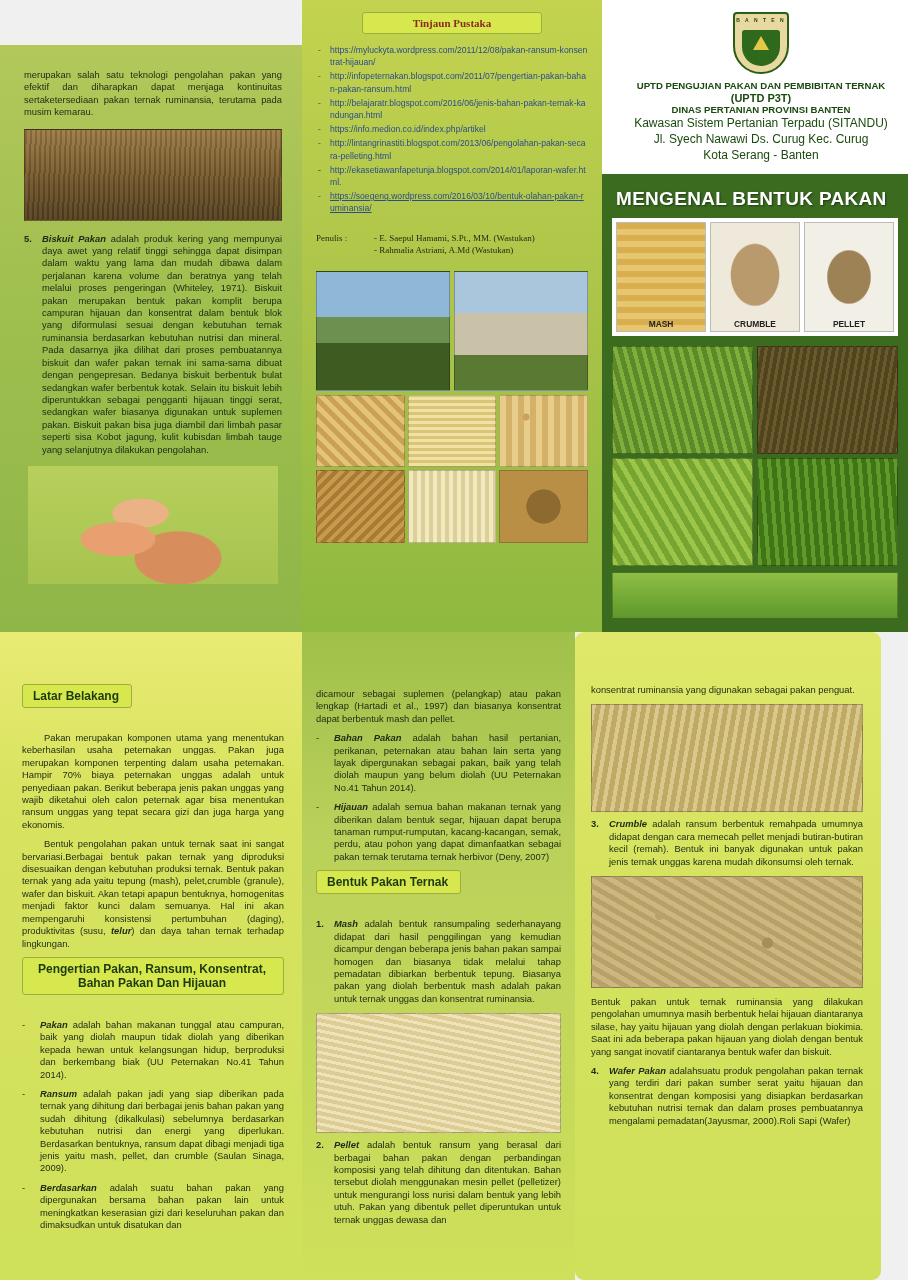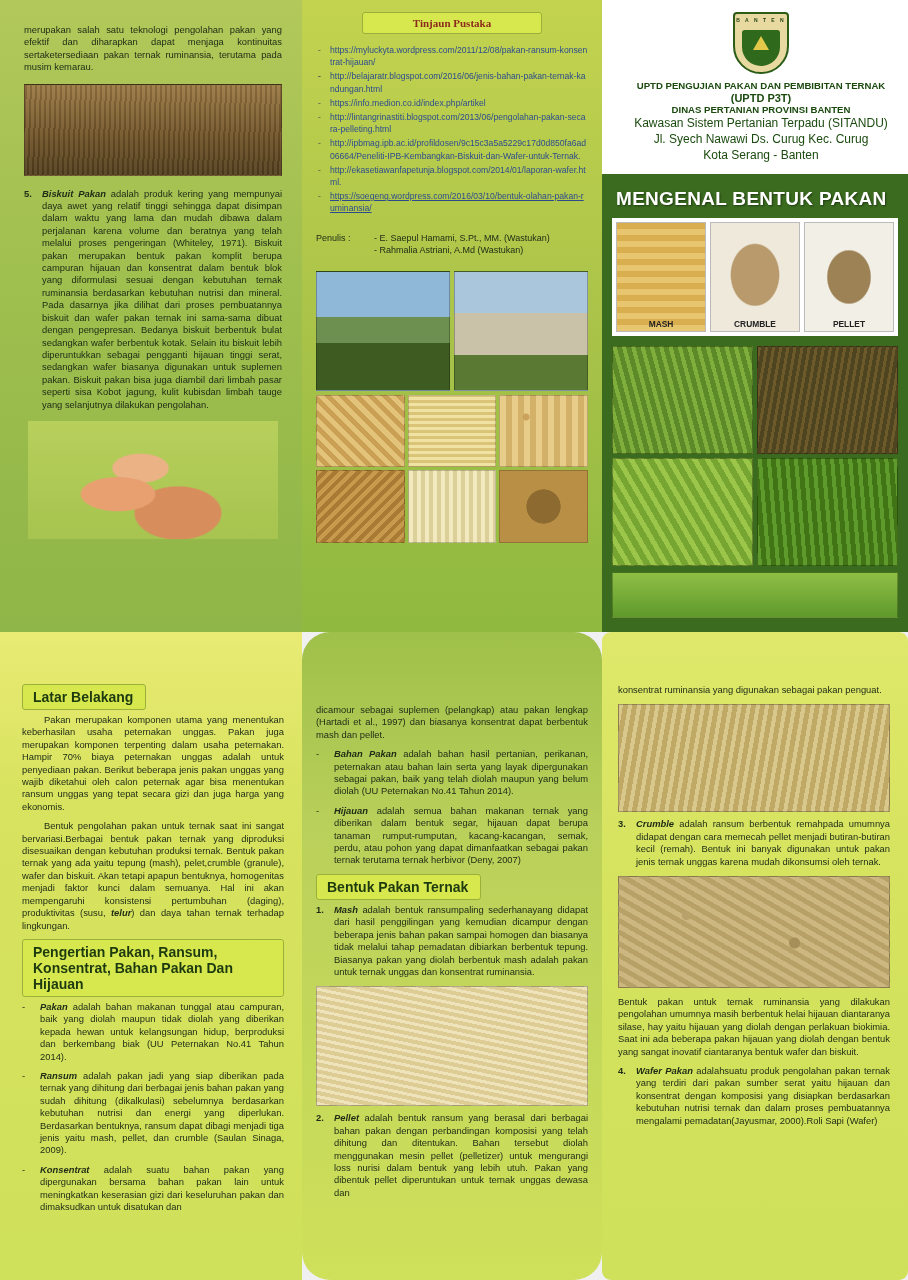--- a/index.html
+++ b/index.html
@@ -10,26 +10,26 @@
     background: #f0f0f0;
     overflow: hidden;
   }
   .brochure { position: relative; width: 908px; height: 1280px; display: flex; flex-direction: column; }
   .row { display: flex; width: 100%; }
   .row-top { height: 632px; }
   .row-bottom { height: 648px; }
 
   
   .panel { position: relative; overflow: hidden; }
-  .p-left-top  { width: 302px; background: linear-gradient(180deg,#b2c85a 0%, #9fbf4e 45%, #8fb648 100%); padding: 24px 20px 10px 24px; }
+  .p-left-top  { width: 302px; background: linear-gradient(180deg,#b2c85a 0%, #9fbf4e 45%, #8fb648 100%); padding: 24px 20px 10px 24px; margin-top: 45px; }
   .p-mid-top   { width: 300px; background: linear-gradient(180deg,#c3d34f 0%, #a8c248 55%, #8fb93f 100%); padding: 12px 14px 10px 14px; }
   .p-right-top { width: 306px; background: #3a6b1f; padding: 0; }
 
   .p-left-bot  { width: 302px; background: linear-gradient(180deg,#e9eb74 0%, #d8e35f 25%, #cfe05a 100%); padding: 52px 18px 8px 22px; }
-  .p-mid-bot   { width: 300px; background: linear-gradient(180deg,#9fc04a 0%, #b9d05a 30%, #cfe05a 100%); padding: 72px 14px 8px 14px; border-radius: 28px; }
+  .p-mid-bot   { width: 273px; background: linear-gradient(180deg,#9fc04a 0%, #b9d05a 30%, #cfe05a 100%); padding: 56px 14px 8px 14px; }
   .p-right-bot { width: 306px; background: linear-gradient(180deg,#dfe86a 0%, #d5e35e 40%, #cfe05a 100%); padding: 52px 18px 8px 16px; border-radius: 9px; }
 
   
   .body-txt { font-size: 9.4px; line-height: 1.32; color: #1d2a15; text-align: justify; }
   .body-txt p { margin: 0 0 7px 0; }
   .ind { text-indent: 22px; }
   em, .it { font-style: italic; }
   b, .bd { font-weight: bold; }
 
   ol.num, ul.dash { margin: 0; padding: 0; list-style: none; }
@@ -38,41 +38,41 @@
     font-size: 9.4px; line-height: 1.32; color: #1d2a15; text-align: justify;
   }
   ol.num > li .mk, ul.dash > li .mk {
     position: absolute; left: 0; top: 0; font-weight: bold;
   }
   ul.dash > li .mk { font-weight: normal; }
 
   .sec-head {
     display: inline-block; background: #d7e84f;
     border: 1px solid #9bb03a; border-radius: 3px;
-    font-size: 14px; font-weight: bold; color: #1d3a0e;
-    padding: 4px 12px 4px 10px; margin-bottom: 4px;
+    font-size: 12px; font-weight: bold; color: #1d3a0e;
+    padding: 4px 12px 4px 10px; margin-bottom: 24px; text-align: center;
   }
   .sec-head.w { display: block; }
 
   
   .ref-head {
     background: #d7e84f; border: 1px solid #9bb03a; border-radius: 3px;
     text-align: center; font-size: 11px; font-weight: bold; color: #8a2b1b;
     font-family: "Liberation Serif", serif;
     padding: 4px 18px; width: 180px; margin: 0 auto 10px auto;
   }
   ul.links { margin:0; padding:0; list-style: none; }
   ul.links > li {
     position: relative; padding-left: 14px; margin-bottom: 2px;
     font-size: 8.6px; line-height: 1.42; color: #2c4c8e; word-break: break-all;
   }
   ul.links > li .mk { position: absolute; left: 2px; top: 0; color: #555; }
   ul.links > li.u { text-decoration: underline; }
 
-  .penulis { margin-top: 18px; font-size: 9px; color: #1d2a15; display:flex; }
+  .penulis { margin-top: 18px; font-size: 9px; color: #1d2a15; display:flex;font-family:Liberation Serif, serif; }
   .penulis .lbl { width: 58px; flex: none; }
   .penulis .names div { margin-bottom: 2px; }
 
   
   .rt-head { background:#fff; padding: 8px 10px 10px 22px; text-align:center; }
   .logo {
     width: 56px; height: 62px; margin: 4px auto 6px auto; position: relative;
     background: #e8d9a0; border: 2px solid #2b5d17; border-radius: 4px 4px 28px 28px;
   }
   .logo .tophdr { font-size: 5px; letter-spacing: 2px; color:#1f3d10; margin-top:3px; font-weight:bold;}
@@ -179,25 +179,25 @@
       </ol>
 
       <div class="ph-biskuit"></div>
     </div>
 
     <div class="panel p-mid-top">
       <div class="ref-head">Tinjaun Pustaka</div>
 
       <ul class="links">
         <li><span class="mk">-</span><span>https://myluckyta.wordpress.com/2011/12/08/pakan-ransum-konsentrat-hijauan/</span></li>
-        <li><span class="mk">-</span></li>
+        <li><span class="mk">-</span><span>http://infopeternakan.blogspot.com/2011/07/pengertian-pakan-bahan-pakan-ransum.html</span></li>
         <li><span class="mk">-</span><span>http://belajaratr.blogspot.com/2016/06/jenis-bahan-pakan-ternak-kandungan.html</span></li>
         <li><span class="mk">-</span><span>https://info.medion.co.id/index.php/artikel</span></li>
         <li><span class="mk">-</span><span>http://lintangrinastiti.blogspot.com/2013/06/pengolahan-pakan-secara-pelleting.html</span></li>
-        <li><span class="mk">-</span><span>http://ipbmag.ipb.ac.id/profildosen/9c15c3a5a5229c17d0d850fa6ad06664/Peneliti-IPB-Kembangkan-Biskuit-dan-Wafer-untuk-Ternak.</span></li>
+        <li><span class="mk">-</span></li>
         <li><span class="mk">-</span><span>http://ekasetiawanfapetunja.blogspot.com/2014/01/laporan-wafer.html.</span></li>
         <li class="u"><span class="mk">-</span><span>https://soegeng.wordpress.com/2016/03/10/bentuk-olahan-pakan-ruminansia/</span></li>
       </ul>
 
       <div class="penulis">
         <div class="lbl">Penulis :</div>
         <div class="names">
           <div>- E. Saepul Hamami, S.Pt., MM. (Wastukan)</div>
           <div>- Rahmalia Astriani, A.Md (Wastukan)</div>
         </div>
@@ -264,21 +264,21 @@
       <div class="body-txt">
         <p class="ind">Pakan merupakan komponen utama yang menentukan keberhasilan usaha peternakan unggas. Pakan juga merupakan komponen terpenting dalam usaha peternakan. Hampir 70% biaya peternakan unggas adalah untuk penyediaan pakan. Berikut beberapa jenis pakan unggas yang wajib diketahui oleh calon peternak agar bisa menentukan ransum unggas yang tepat secara gizi dan juga harga yang ekonomis.</p>
         <p class="ind"><span>Bentuk pengolahan pakan untuk ternak saat ini sangat bervariasi.Berbagai bentuk pakan ternak yang diproduksi disesuaikan dengan kebutuhan produksi ternak. Bentuk pakan ternak yang ada yaitu tepung (mash), pelet,crumble (granule), wafer dan biskuit. Akan tetapi apapun bentuknya, homogenitas menjadi faktor kunci dalam semuanya. Hal ini akan mempengaruhi konsistensi pertumbuhan (daging), produktivitas (susu, </span><span class="it bd">telur</span><span>) dan daya tahan ternak terhadap lingkungan.</span></p>
       </div>
 
       <div class="sec-head w">Pengertian  Pakan, Ransum, Konsentrat, Bahan Pakan Dan Hijauan</div>
 
       <ul class="dash">
         <li><span class="mk">-</span><span class="it bd">Pakan</span><span> adalah bahan makanan tunggal atau campuran, baik yang diolah maupun tidak diolah yang diberikan kepada hewan untuk kelangsungan hidup, berproduksi dan berkembang biak (UU Peternakan No.41 Tahun 2014).</span></li>
         <li><span class="mk">-</span><span class="it bd">Ransum</span><span> adalah pakan jadi yang siap diberikan pada ternak yang dihitung dari berbagai jenis bahan pakan yang sudah dihitung (dikalkulasi) sebelumnya berdasarkan kebutuhan nutrisi dan energi yang diperlukan. Berdasarkan bentuknya, ransum dapat dibagi menjadi tiga jenis yaitu mash, pellet, dan crumble (Saulan Sinaga, 2009).</span></li>
-        <li><span class="mk">-</span><span class="it bd">Konsentrat</span><span> adalah suatu bahan pakan yang dipergunakan bersama bahan pakan lain untuk meningkatkan keserasian gizi dari keseluruhan pakan dan dimaksudkan untuk disatukan dan</span></li>
+        <li><span class="mk">-</span><span class="it bd">Berdasarkan</span><span> adalah suatu bahan pakan yang dipergunakan bersama bahan pakan lain untuk meningkatkan keserasian gizi dari keseluruhan pakan dan dimaksudkan untuk disatukan dan</span></li>
       </ul>
     </div>
 
     <div class="panel p-mid-bot">
       <div class="body-txt">
         <p>dicamour sebagai suplemen (pelangkap) atau pakan lengkap (Hartadi et al., 1997) dan biasanya konsentrat dapat berbentuk mash dan pellet.</p>
       </div>
 
       <ul class="dash">
         <li><span class="mk">-</span><span class="it bd">Bahan Pakan</span><span> adalah bahan hasil pertanian, perikanan, peternakan atau bahan lain serta yang layak dipergunakan sebagai pakan, baik yang telah diolah maupun yang belum diolah (UU Peternakan No.41 Tahun 2014).</span></li>

